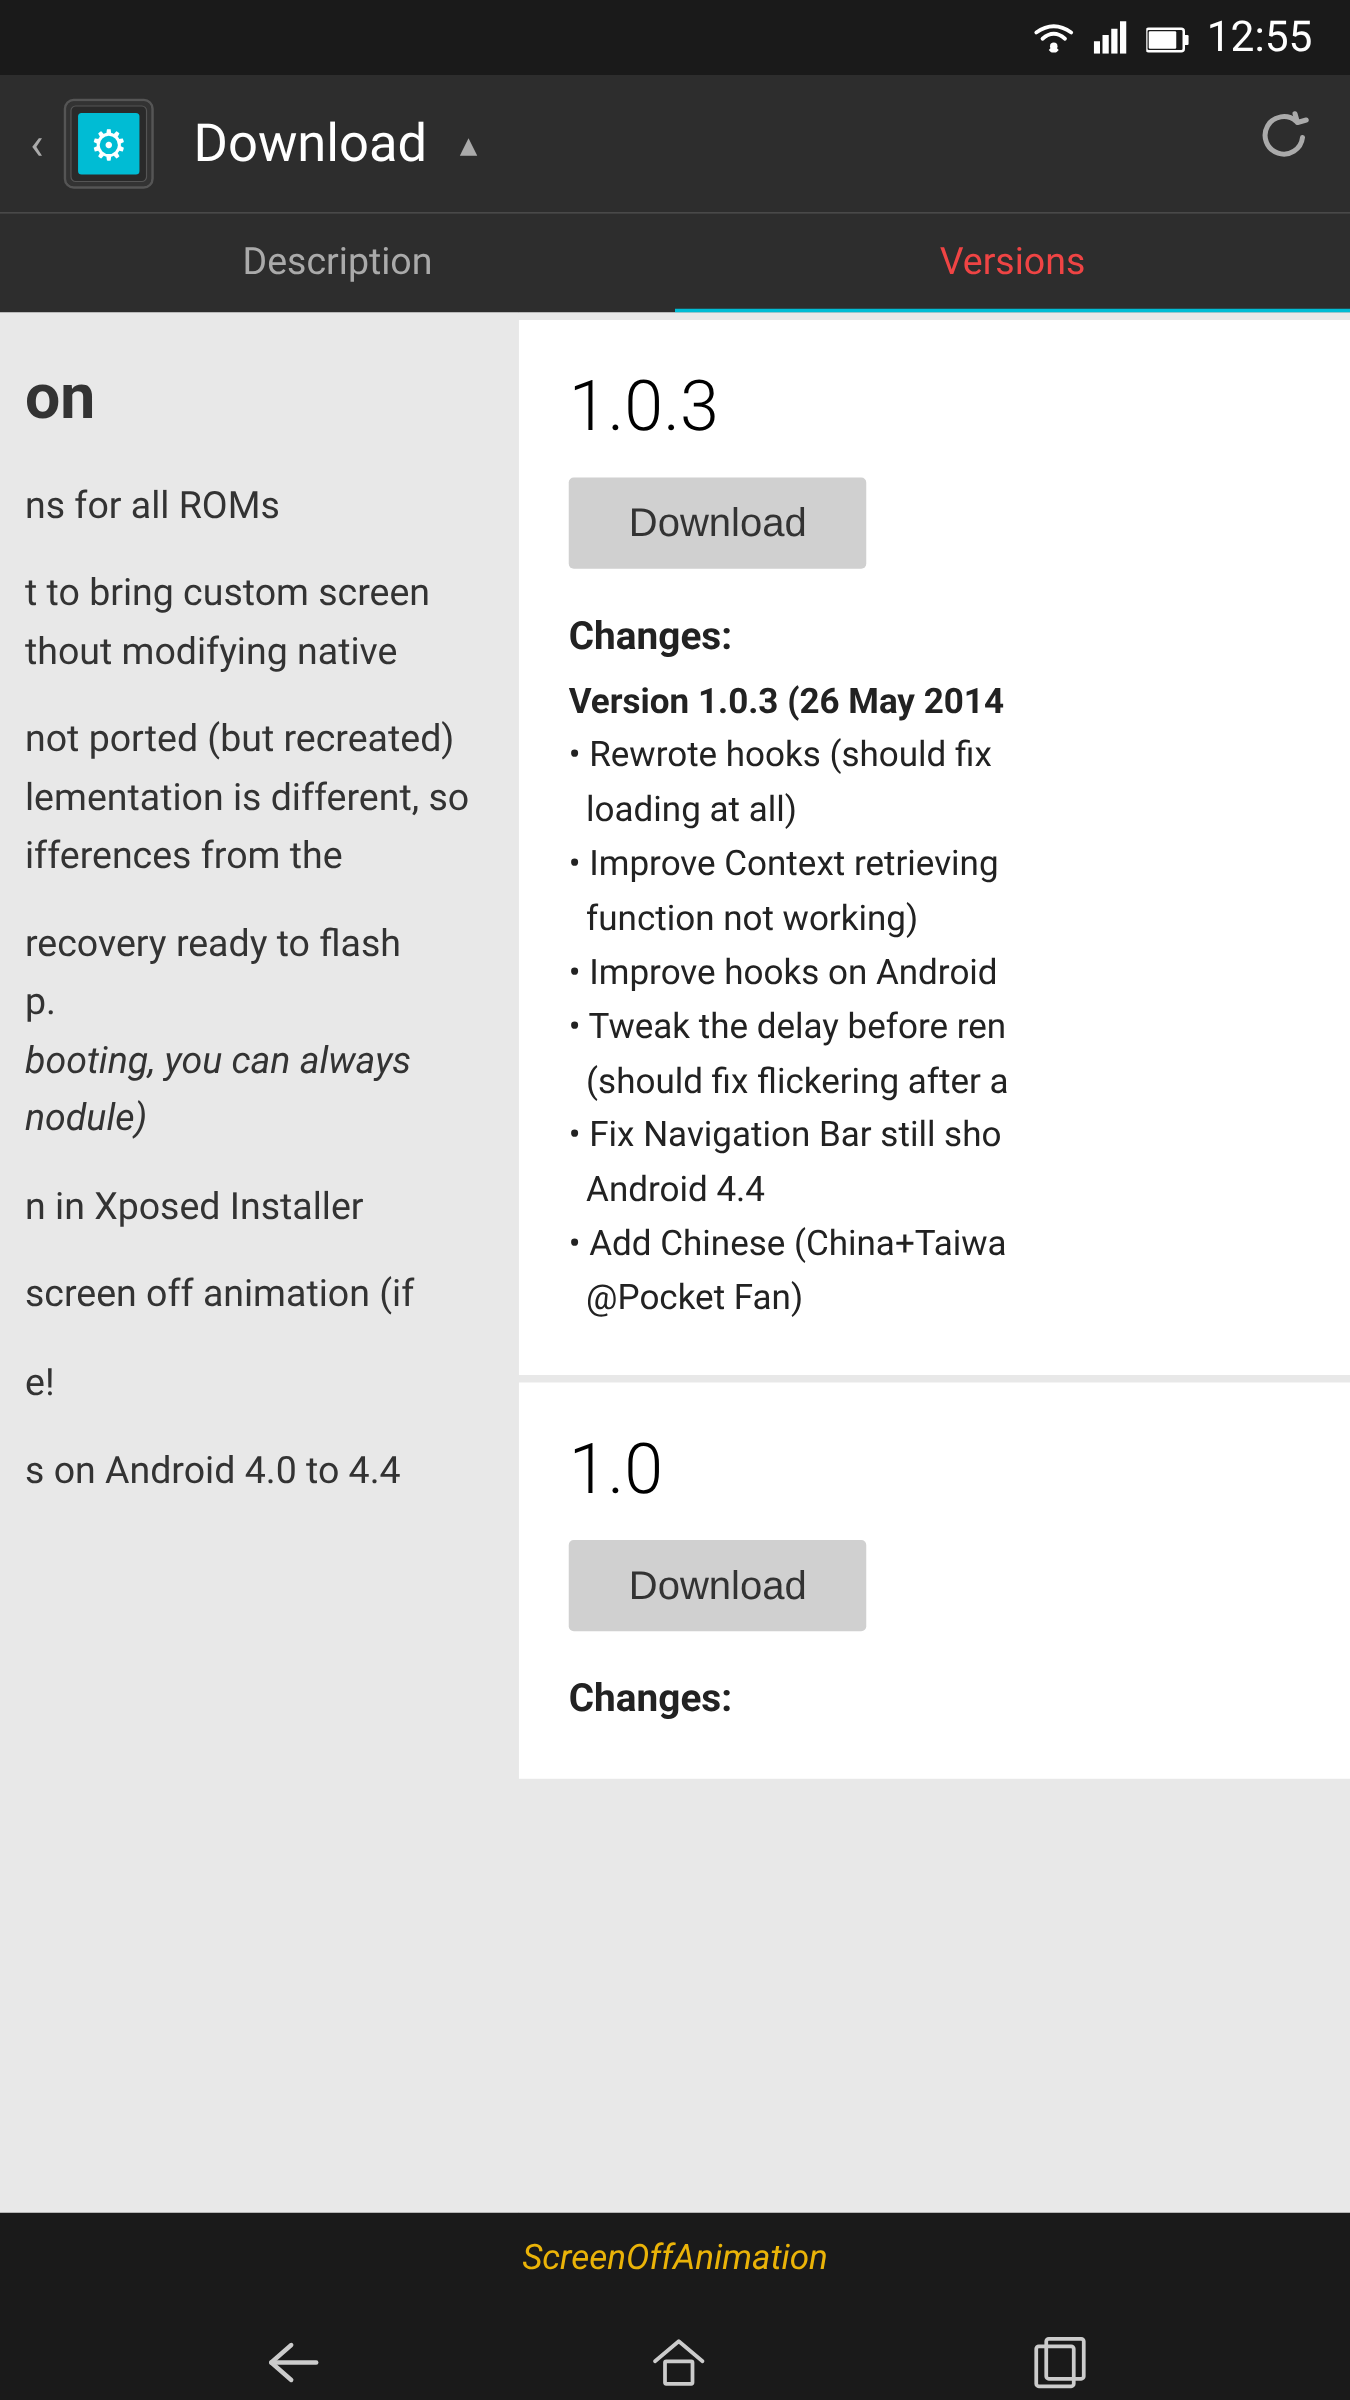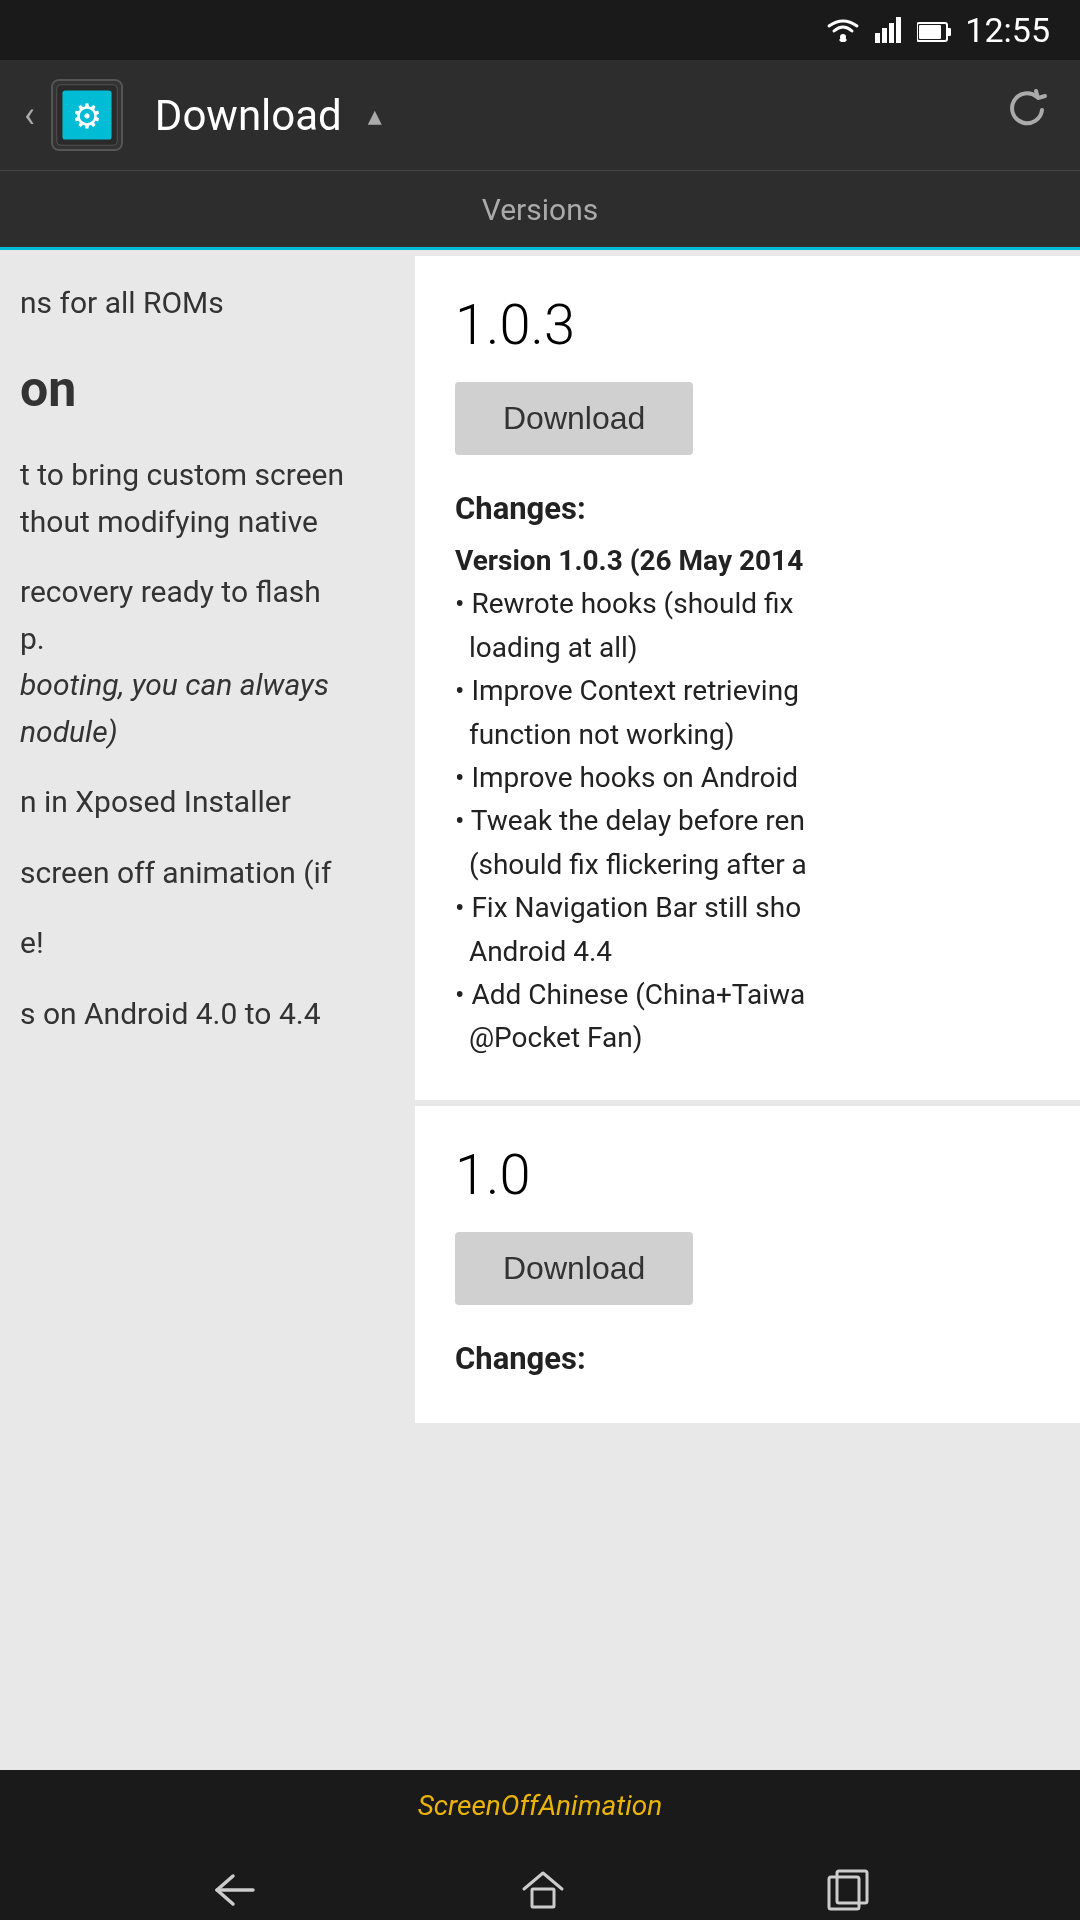--- a/index.html
+++ b/index.html
@@ -265,38 +265,46 @@
   </div>
   <span class="refresh-icon">
     <svg width="50" height="50" viewBox="0 0 50 50" fill="none" stroke="#aaa" stroke-width="4" stroke-linecap="round">
       <path d="M40 25 A15 15 0 1 1 35 12"></path>
       <polyline points="34,6 36,13 43,11" fill="none" stroke="#aaa" stroke-width="4" stroke-linejoin="round"></polyline>
     </svg>
   </span>
 </div>
 
 <div class="tab-bar">
+  <div class="tab-item">
+    <span>Description</span>
+  </div>
   <div class="tab-item active">
     <span>Versions</span>
   </div>
 </div>
 
 <div class="main-content">
 
   <div class="left-panel">
     <div class="left-panel-text">
       <div class="text-block">
+        <span style="font-size:50px; font-weight:bold;">on</span>
+      </div>
+      <div class="text-block">
         ns for all ROMs
-      </div>
-      <div class="text-block">
-        <span style="font-size:50px; font-weight:bold;">on</span>
       </div>
       <div class="text-block">
         t to bring custom screen<br>
         thout modifying native
+      </div>
+      <div class="text-block">
+        not ported (but recreated)<br>
+        lementation is different, so<br>
+        ifferences from the
       </div>
       <div class="text-block">
         recovery ready to flash<br>
         p.<br>
         <span class="italic-text">booting, you can always<br>
         nodule)</span>
       </div>
       <div class="text-block">
         n in Xposed Installer
       </div>

